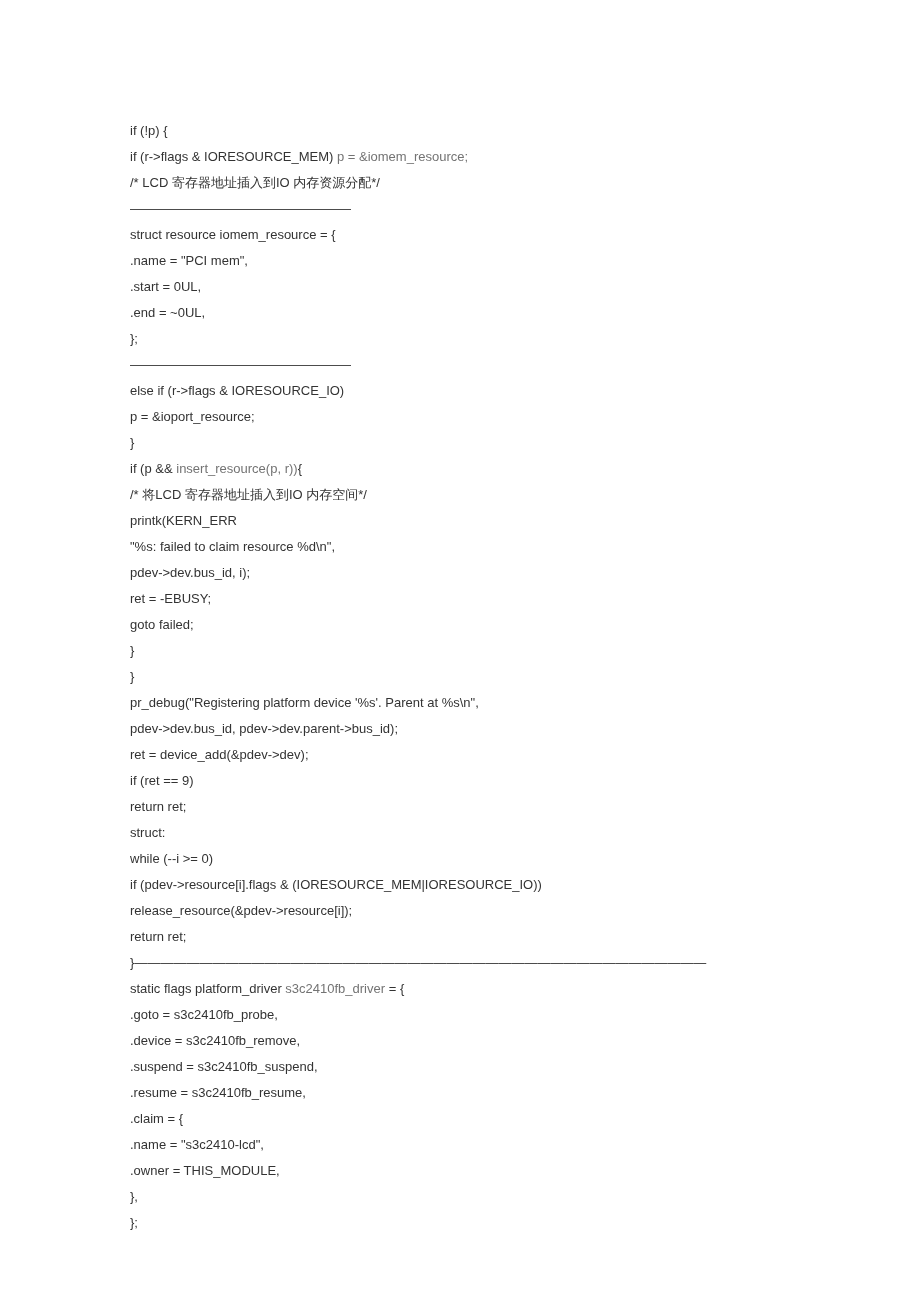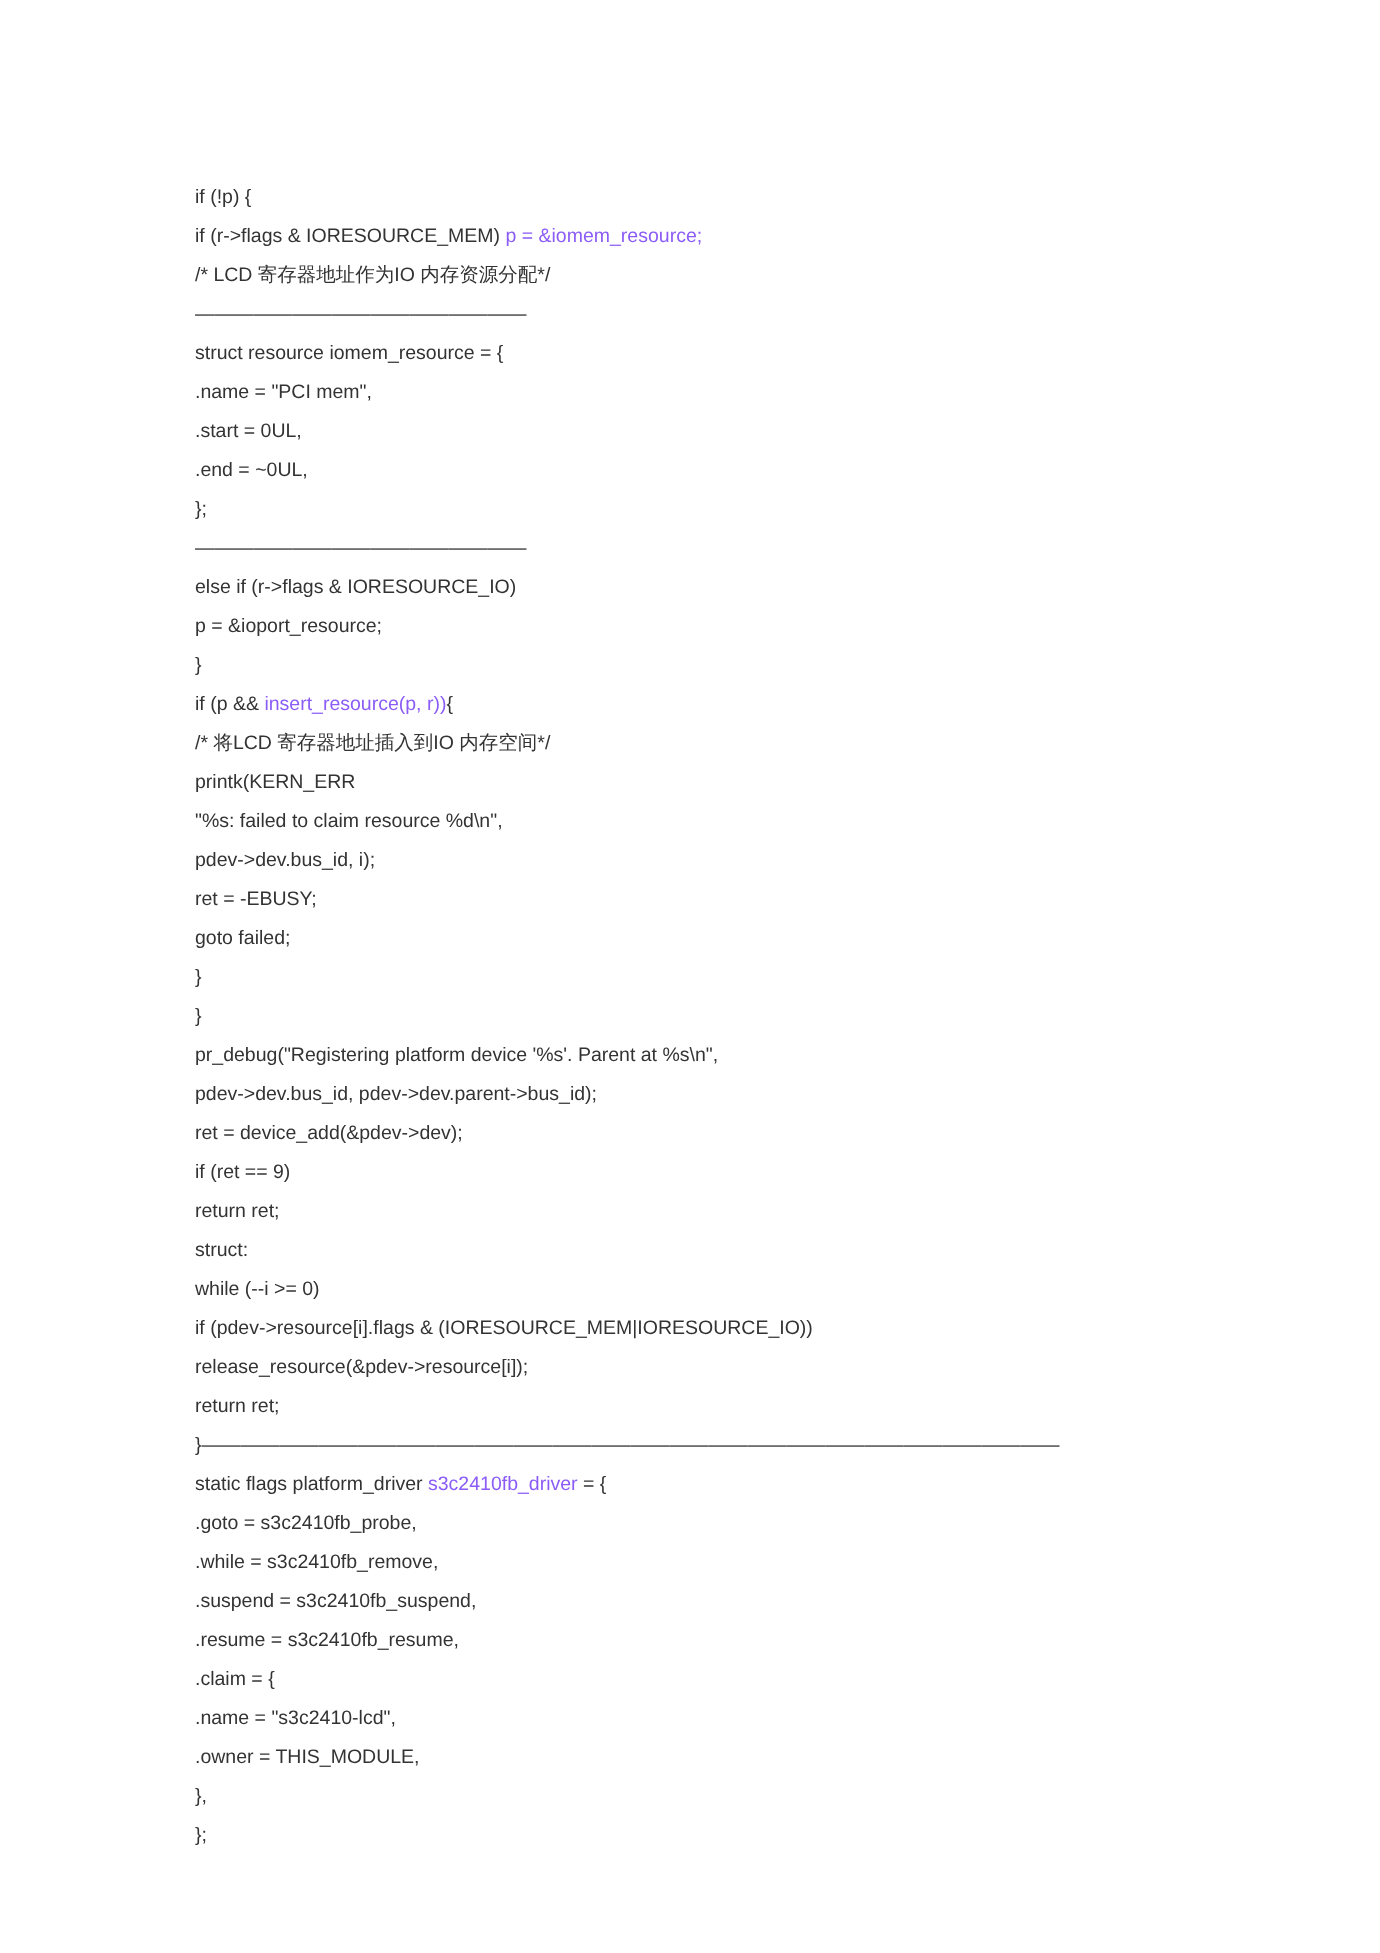--- a/index.html
+++ b/index.html
@@ -13,30 +13,30 @@
   }
   .page {
     padding: 118px 130px 80px 130px;
     line-height: 2.0;
   }
   .code-line {
     white-space: pre-wrap;
     word-break: break-word;
   }
   .blue {
-    color: #8b5cf6;
+    color: #737373;
   }
 </style>
 </head>
 <body>
 
 <div class="page" id="page-container">
     <div class="code-line">if (!p) {</div>
     <div class="code-line"><span>if (r-&gt;flags &amp; IORESOURCE_MEM) </span><span class="blue">p = &amp;iomem_resource;</span></div>
-    <div class="code-line">/* LCD 寄存器地址作为IO 内存资源分配*/</div>
+    <div class="code-line">/* LCD 寄存器地址插入到IO 内存资源分配*/</div>
     <div class="code-line">―――――――――――――――――</div>
     <div class="code-line">struct resource iomem_resource = {</div>
     <div class="code-line">.name = "PCI mem",</div>
     <div class="code-line">.start = 0UL,</div>
     <div class="code-line">.end = ~0UL,</div>
     <div class="code-line">};</div>
     <div class="code-line">―――――――――――――――――</div>
     <div class="code-line">else if (r-&gt;flags &amp; IORESOURCE_IO)</div>
     <div class="code-line">p = &amp;ioport_resource;</div>
     <div class="code-line">}</div>
@@ -55,21 +55,21 @@
     <div class="code-line">if (ret == 9)</div>
     <div class="code-line">return ret;</div>
     <div class="code-line">struct:</div>
     <div class="code-line">while (--i &gt;= 0)</div>
     <div class="code-line">if (pdev-&gt;resource[i].flags &amp; (IORESOURCE_MEM|IORESOURCE_IO))</div>
     <div class="code-line">release_resource(&amp;pdev-&gt;resource[i]);</div>
     <div class="code-line">return ret;</div>
     <div class="code-line">}――――――――――――――――――――――――――――――――――――――――――――</div>
     <div class="code-line"><span>static flags platform_driver </span><span class="blue">s3c2410fb_driver</span><span> = {</span></div>
     <div class="code-line">.goto = s3c2410fb_probe,</div>
-    <div class="code-line">.while = s3c2410fb_remove,</div>
+    <div class="code-line">.device = s3c2410fb_remove,</div>
     <div class="code-line">.suspend = s3c2410fb_suspend,</div>
     <div class="code-line">.resume = s3c2410fb_resume,</div>
     <div class="code-line">.claim = {</div>
     <div class="code-line">.name = "s3c2410-lcd",</div>
     <div class="code-line">.owner = THIS_MODULE,</div>
     <div class="code-line">},</div>
     <div class="code-line">};</div>
   </div>
 
 </body></html>

